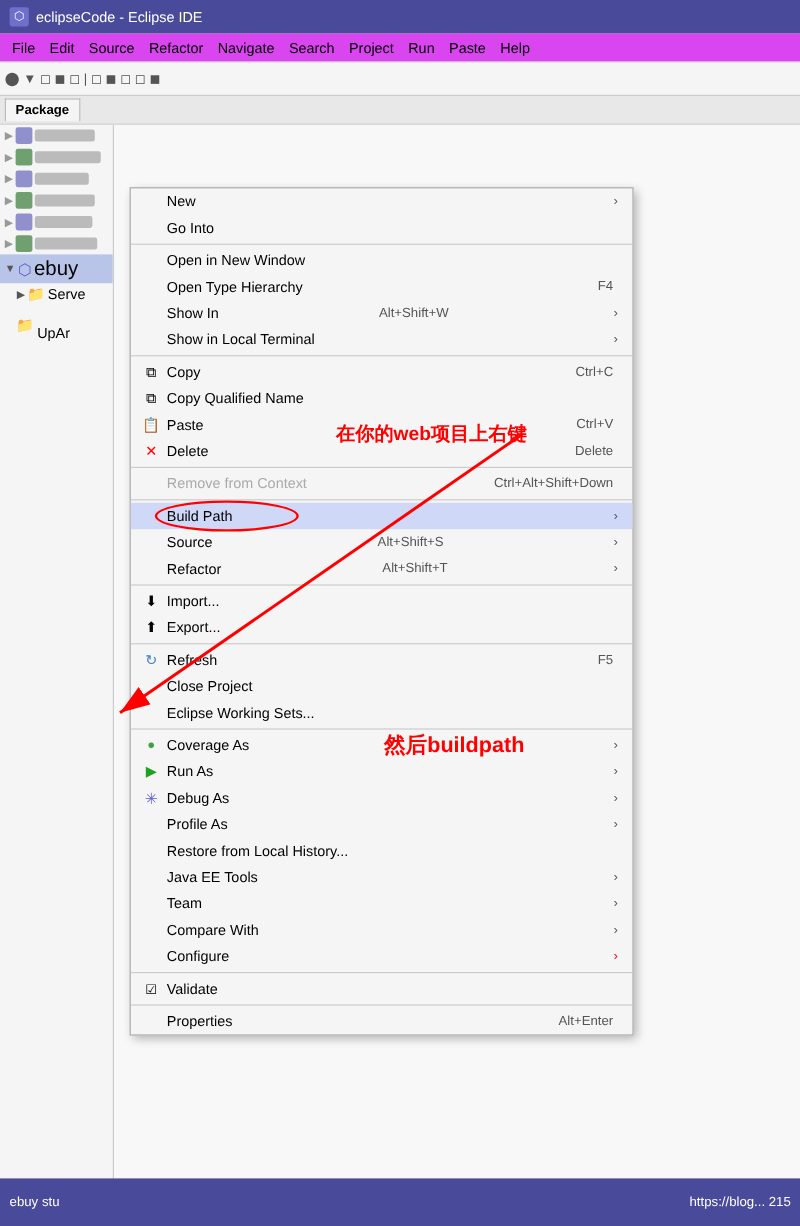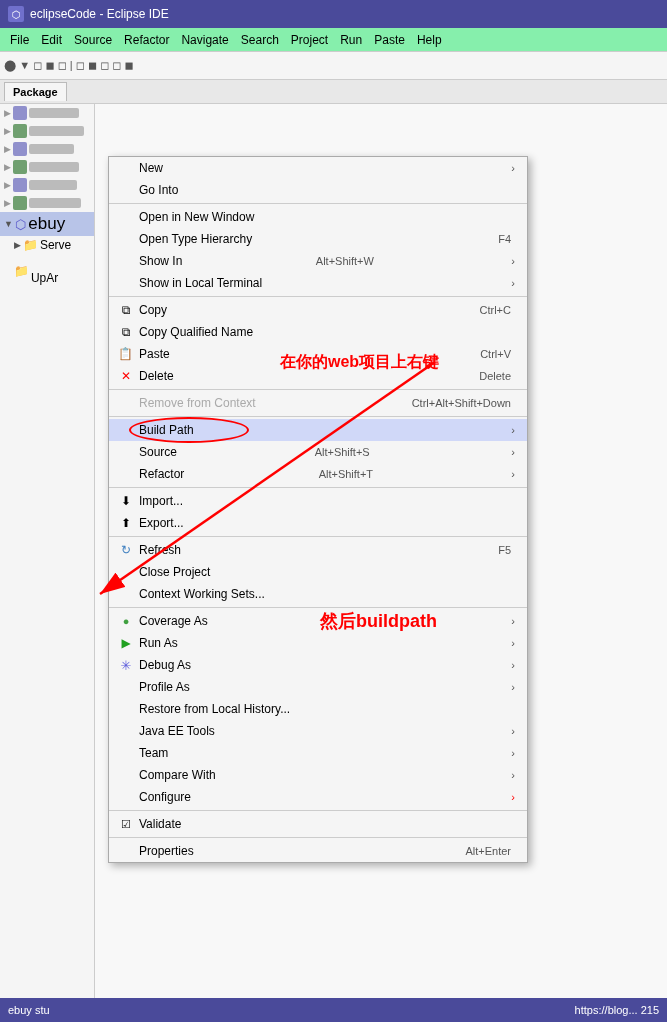--- a/index.html
+++ b/index.html
@@ -30,21 +30,21 @@
       border-radius: 2px;
       margin-right: 6px;
       display: inline-flex;
       align-items: center;
       justify-content: center;
       font-size: 10px;
     }
 
     
     .menu-bar {
-      background: #86efac;
+      background: #d946ef;
       height: 24px;
       display: flex;
       align-items: center;
       padding: 0 4px;
       border-bottom: 1px solid #ccc;
       font-size: 12px;
     }
     .menu-bar span {
       padding: 2px 6px;
       cursor: pointer;
@@ -75,21 +75,21 @@
       overflow: hidden;
       position: relative;
     }
 
     
     .status-bar {
       position: absolute;
       bottom: 0;
       left: 0;
       right: 0;
-      height: 24px;
+      height: 40px;
       background: #4a4a9a;
       color: white;
       font-size: 11px;
       display: flex;
       align-items: center;
       padding: 0 8px;
       gap: 12px;
     }
 
     
@@ -364,21 +364,21 @@
       <span>Refresh</span>
       <span class="shortcut">F5</span>
     </div>
 
     <div class="menu-item">
       <span>Close Project</span>
     </div>
 
 
     <div class="menu-item">
-      <span>Context Working Sets...</span>
+      <span>Eclipse Working Sets...</span>
     </div>
 
     <div class="menu-separator"></div>
 
     <div class="menu-item">
       <span class="item-icon" style="color:#40a040;font-size:11px;">●</span>
       <span>Coverage As</span>
       <span class="arrow">›</span>
     </div>
 

